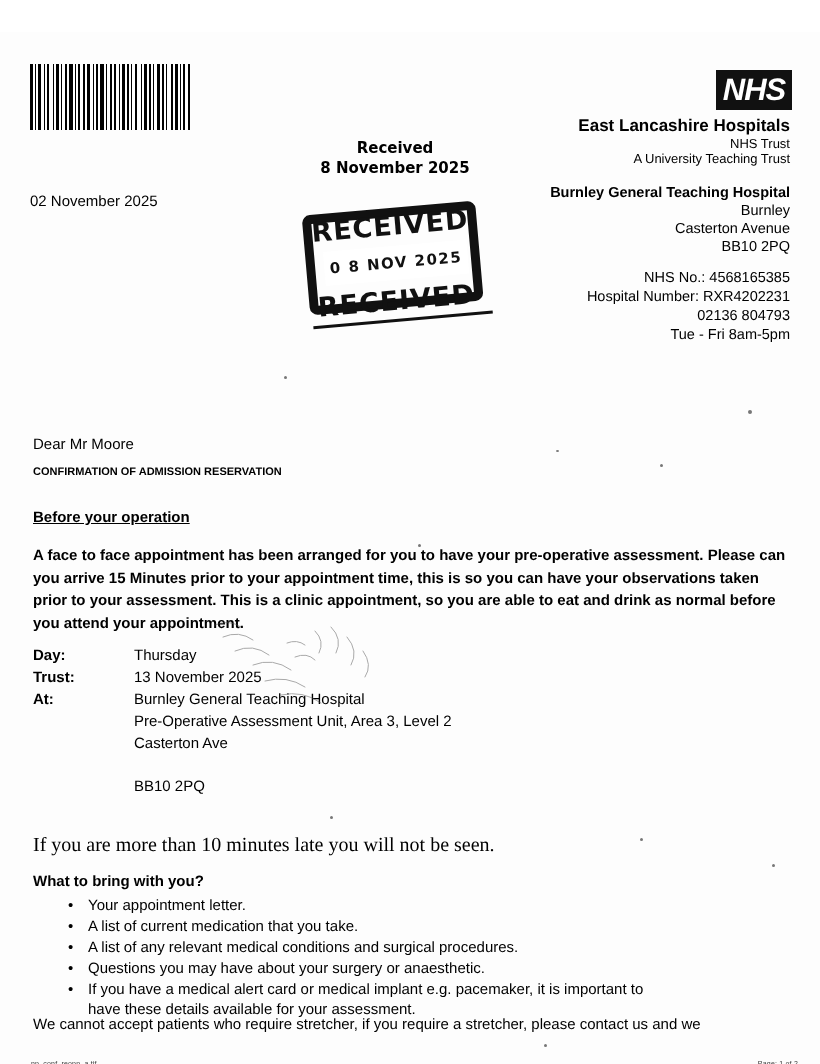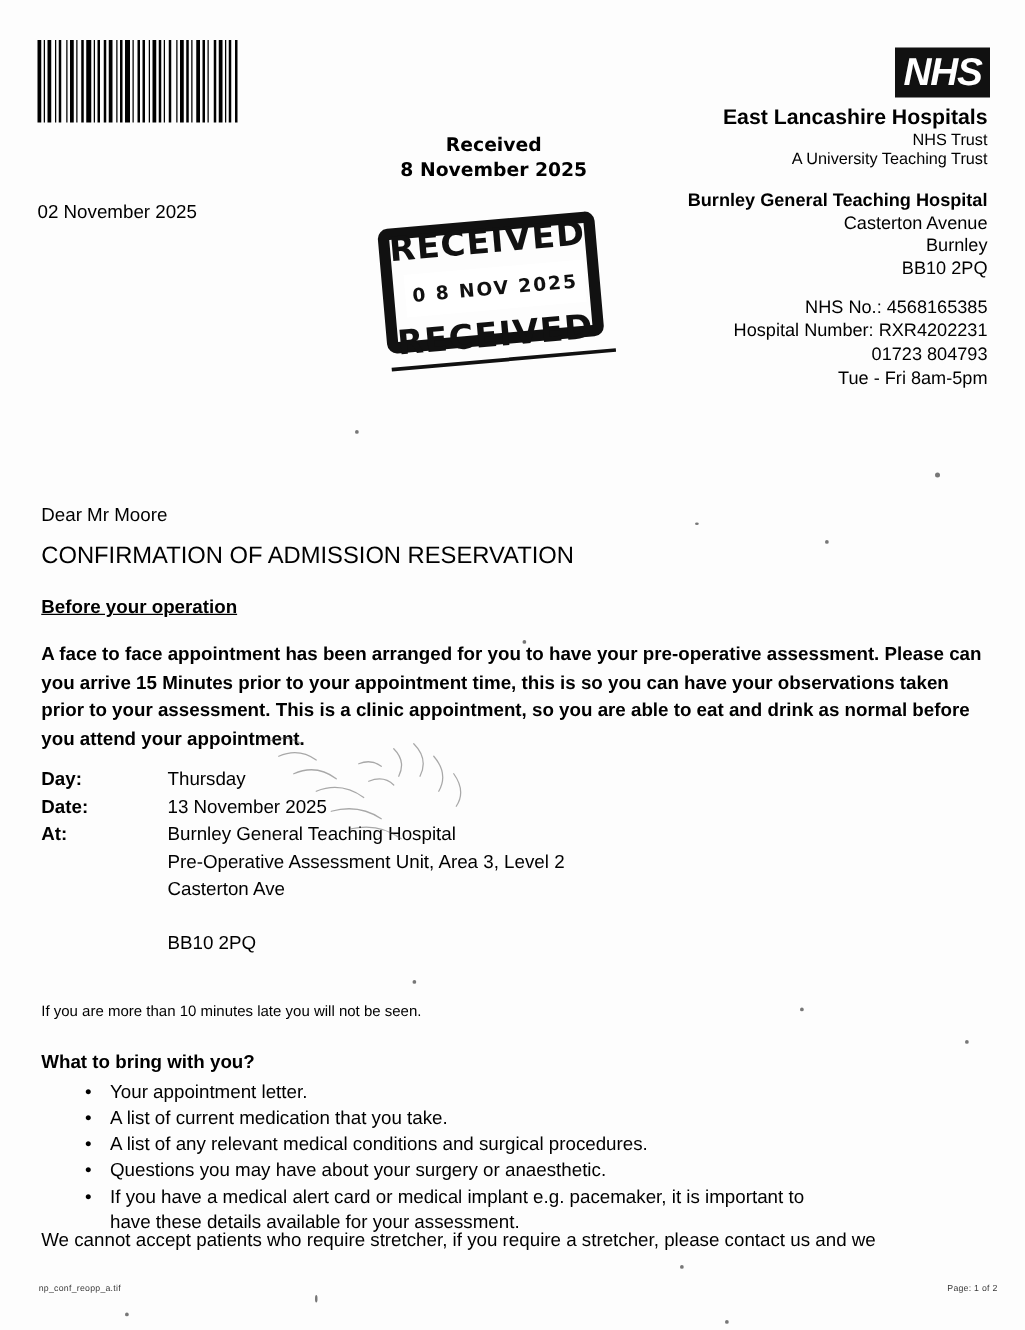--- a/index.html
+++ b/index.html
@@ -13,20 +13,21 @@
     position: relative;
     font-family: "Liberation Sans", sans-serif;
     color: #0a0a0a;
     overflow: hidden;
   }
 
   .page {
     position: absolute;
     inset: 0;
     background: #fdfdfd;
+    margin-top: 32px;
   }
 
   
   .scan {
     color: #000;
     -webkit-font-smoothing: none;
     text-rendering: geometricPrecision;
   }
 
   
@@ -185,22 +186,22 @@
   #salutation {
     position: absolute;
     left: 33px;
     top: 404px;
     font-size: 15px;
   }
   #doc-title {
     position: absolute;
     left: 33px;
     top: 434px;
-    font-size: 19px;
-    font-weight: normal;
+    font-size: 11px;
+    font-weight: bold;
   }
   #section-heading {
     position: absolute;
     left: 33px;
     top: 477px;
     font-size: 15px;
     font-weight: bold;
     text-decoration: underline;
   }
   #intro {
@@ -229,21 +230,22 @@
     flex: 0 0 101px;
   }
   #appointment .val { flex: 1 1 auto; }
   #appointment .val-only { margin-left: 101px; }
   #appointment .gap { height: 21px; }
 
   #late-note {
     position: absolute;
     left: 33px;
     top: 802px;
-    font-size: 12px;
+    font-size: 20px;
+    font-family: Liberation Serif, serif;
   }
 
   #bring-heading {
     position: absolute;
     left: 33px;
     top: 841px;
     font-size: 15px;
     font-weight: bold;
   }
   #bring-list {
@@ -394,29 +396,29 @@
   <div id="nhs-logo" class="scan">NHS</div>
 
   <div id="trust-block" class="scan">
     <div class="t1">East Lancashire Hospitals</div>
     <div class="t2">NHS Trust</div>
     <div class="t3">A University Teaching Trust</div>
   </div>
 
   <div id="site-block" class="scan">
     <div class="s1">Burnley General Teaching Hospital</div>
+    <div>Burnley</div>
     <div>Casterton Avenue</div>
-    <div>Burnley</div>
     <div>BB10 2PQ</div>
   </div>
 
   <div id="contact-block" class="scan">
     <div>NHS No.: 4568165385</div>
     <div>Hospital Number: RXR4202231</div>
-    <div>01723 804793</div>
+    <div>02136 804793</div>
     <div>Tue - Fri 8am-5pm</div>
   </div>
 
   <div id="received-note">
     <div>Received</div>
     <div>8 November 2025</div>
   </div>
 
   <div id="stamp">
     <div class="frame"></div>
@@ -435,21 +437,21 @@
   <div id="doc-title" class="scan">CONFIRMATION OF ADMISSION RESERVATION</div>
   <div id="section-heading" class="scan">Before your operation</div>
   <div id="intro" class="scan">A face to face appointment has been arranged for you to have your pre-operative assessment. Please can you arrive 15 Minutes prior to your appointment time, this is so you can have your observations taken prior to your assessment.  This is a clinic appointment, so you are able to eat and drink as normal before you attend your appointment.</div>
 
   <div id="appointment" class="scan">
     <div class="row">
       <div class="lbl">Day:</div>
       <div class="val">Thursday</div>
     </div>
     <div class="row">
-      <div class="lbl">Date:</div>
+      <div class="lbl">Trust:</div>
       <div class="val">13 November 2025</div>
     </div>
     <div class="row">
       <div class="lbl">At:</div>
       <div class="val">Burnley General Teaching Hospital</div>
     </div>
     <div class="val-only">Pre-Operative Assessment Unit, Area 3, Level 2</div>
     <div class="val-only">Casterton Ave</div>
     <div class="gap"></div>
     <div class="val-only">BB10 2PQ</div>

